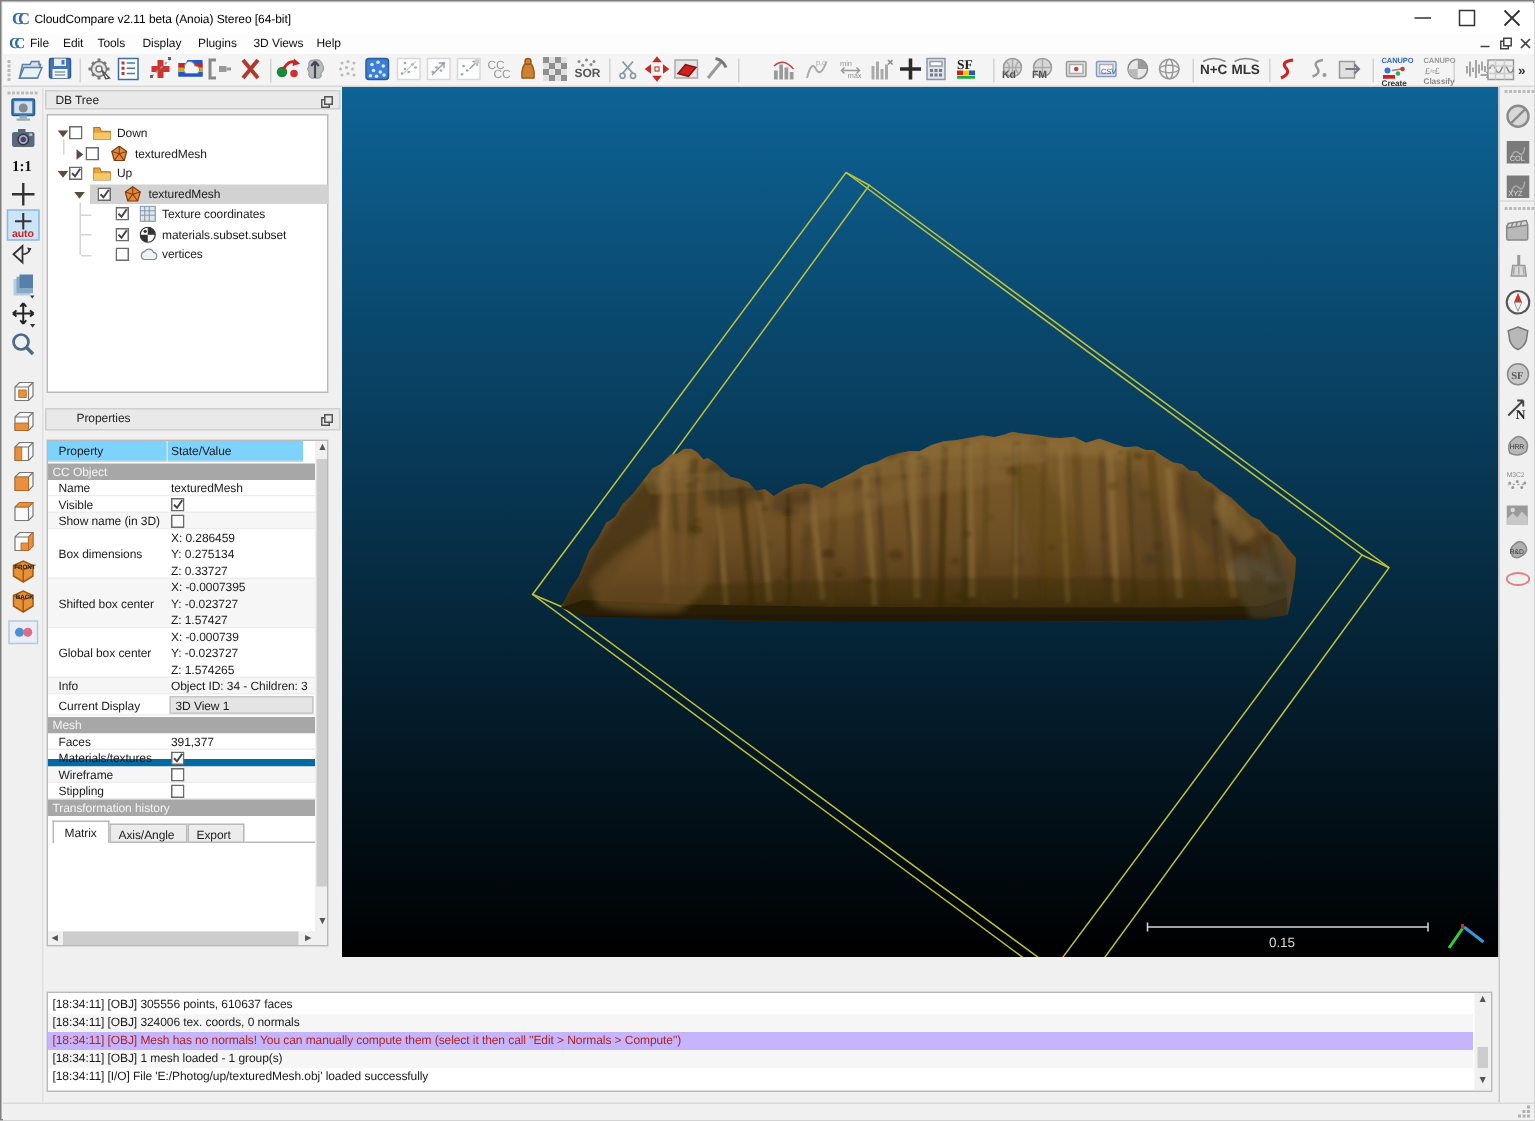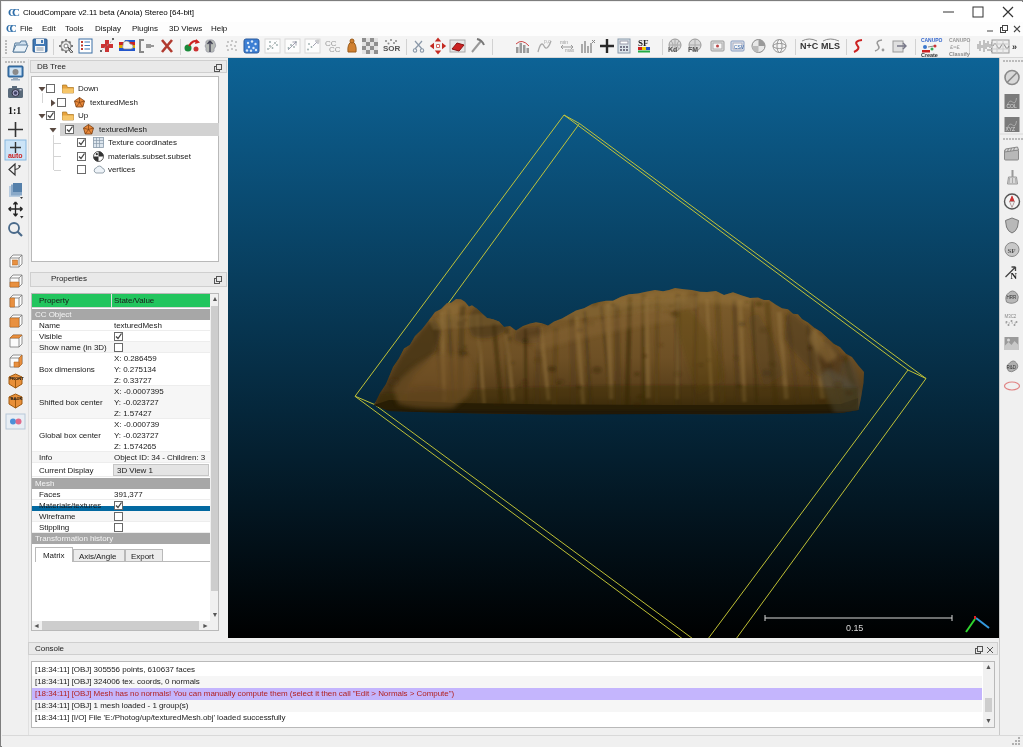--- a/index.html
+++ b/index.html
@@ -599,21 +599,21 @@
   </div>
 
   <div class="panelhdr" style="left:29px;top:271px;width:197px;height:15px;padding-left:20px;">Properties
     <svg class="abs" style="right:4px;top:3px" width="8" height="8" viewBox="0 0 8 8">
         <rect x="0.5" y="2.5" width="5" height="5" fill="none" stroke="#555"></rect>
         <rect x="2.5" y="0.5" width="5" height="5" fill="#e9e9e9" stroke="#555"></rect>
       </svg>
   </div>
   <div class="panelbox" style="left:30px;top:292px;width:188px;height:338px;">
     <div id="propbody" style="position:relative;width:100%;height:100%;overflow:hidden">
-        <div class="abs" style="left:0;top:0;width:196px;height:14px;background:#22c55e;border-bottom:1px solid #d5d5d5">
+        <div class="abs" style="left:0;top:0;width:170px;height:14px;background:#7dd3fc;border-bottom:1px solid #d5d5d5">
           <div class="abs" style="left:7px;top:2px">Property</div>
           <div class="abs" style="left:82px;top:2px">State/Value</div>
           <div class="abs" style="left:79px;top:0;width:1px;height:14px;background:#e0e0e0"></div>
         </div>
         <div class="abs" style="left:0;top:15px;width:178px;height:11px;background:#a7a7a7;color:#f4f4f4">
           <div class="abs" style="left:3px;top:1px">CC Object</div>
         </div>
         <div class="abs" style="left:0;top:26px;width:178px;height:11px;background:#ffffff;border-bottom:1px solid #ededed">
           <div class="abs" style="left:7px;top:1.0px">Name</div>
           <div class="abs" style="left:82px;top:1.0px">texturedMesh</div>
@@ -706,29 +706,20 @@
           <div class="abs" style="left:10px;top:0;width:157px;height:9px;background:#cdcdcd"></div>
         </div>
         <div class="abs" style="left:178px;top:0;width:10px;height:336px;background:#f0f0f0">
           <div class="abs" style="left:0;top:1px;width:10px;height:9px;color:#555;font-size:7px;text-align:center">▲</div>
           <div class="abs" style="left:0;bottom:10px;width:10px;height:9px;color:#555;font-size:7px;text-align:center">▼</div>
           <div class="abs" style="left:1px;top:12px;width:8px;height:285px;background:#cdcdcd"></div>
         </div>
       </div>
   </div>
 
-  <div class="panelhdr" style="left:27px;top:641px;width:970px;height:13px;">Console
-    <svg class="abs" style="right:14px;top:3px" width="8" height="8" viewBox="0 0 8 8">
-        <rect x="0.5" y="2.5" width="5" height="5" fill="none" stroke="#555"></rect>
-        <rect x="2.5" y="0.5" width="5" height="5" fill="#e9e9e9" stroke="#555"></rect>
-      </svg>
-    <svg class="abs" style="right:3px;top:3px" width="8" height="8" viewBox="0 0 8 8">
-        <path d="M1 1 L7 7 M7 1 L1 7" stroke="#555" stroke-width="1"></path>
-      </svg>
-  </div>
   <div class="panelbox" style="left:30px;top:660px;width:964px;height:67px;">
     <div id="consolebody" style="position:relative;width:100%;height:100%;overflow:hidden">
         <div class="abs" style="left:0;top:2px;width:950px;height:12px;background:#ffffff">
           <div class="abs" style="left:3px;top:1px;color:#1a1a1a;white-space:nowrap">[18:34:11] [OBJ] 305556 points, 610637 faces</div>
         </div>
         <div class="abs" style="left:0;top:14px;width:950px;height:12px;background:#f6f6f6">
           <div class="abs" style="left:3px;top:1px;color:#1a1a1a;white-space:nowrap">[18:34:11] [OBJ] 324006 tex. coords, 0 normals</div>
         </div>
         <div class="abs" style="left:0;top:26px;width:950px;height:12px;background:#c4b5fd">
           <div class="abs" style="left:3px;top:1px;color:#b22222;white-space:nowrap">[18:34:11] [OBJ] Mesh has no normals! You can manually compute them (select it then call "Edit &gt; Normals &gt; Compute")</div>

